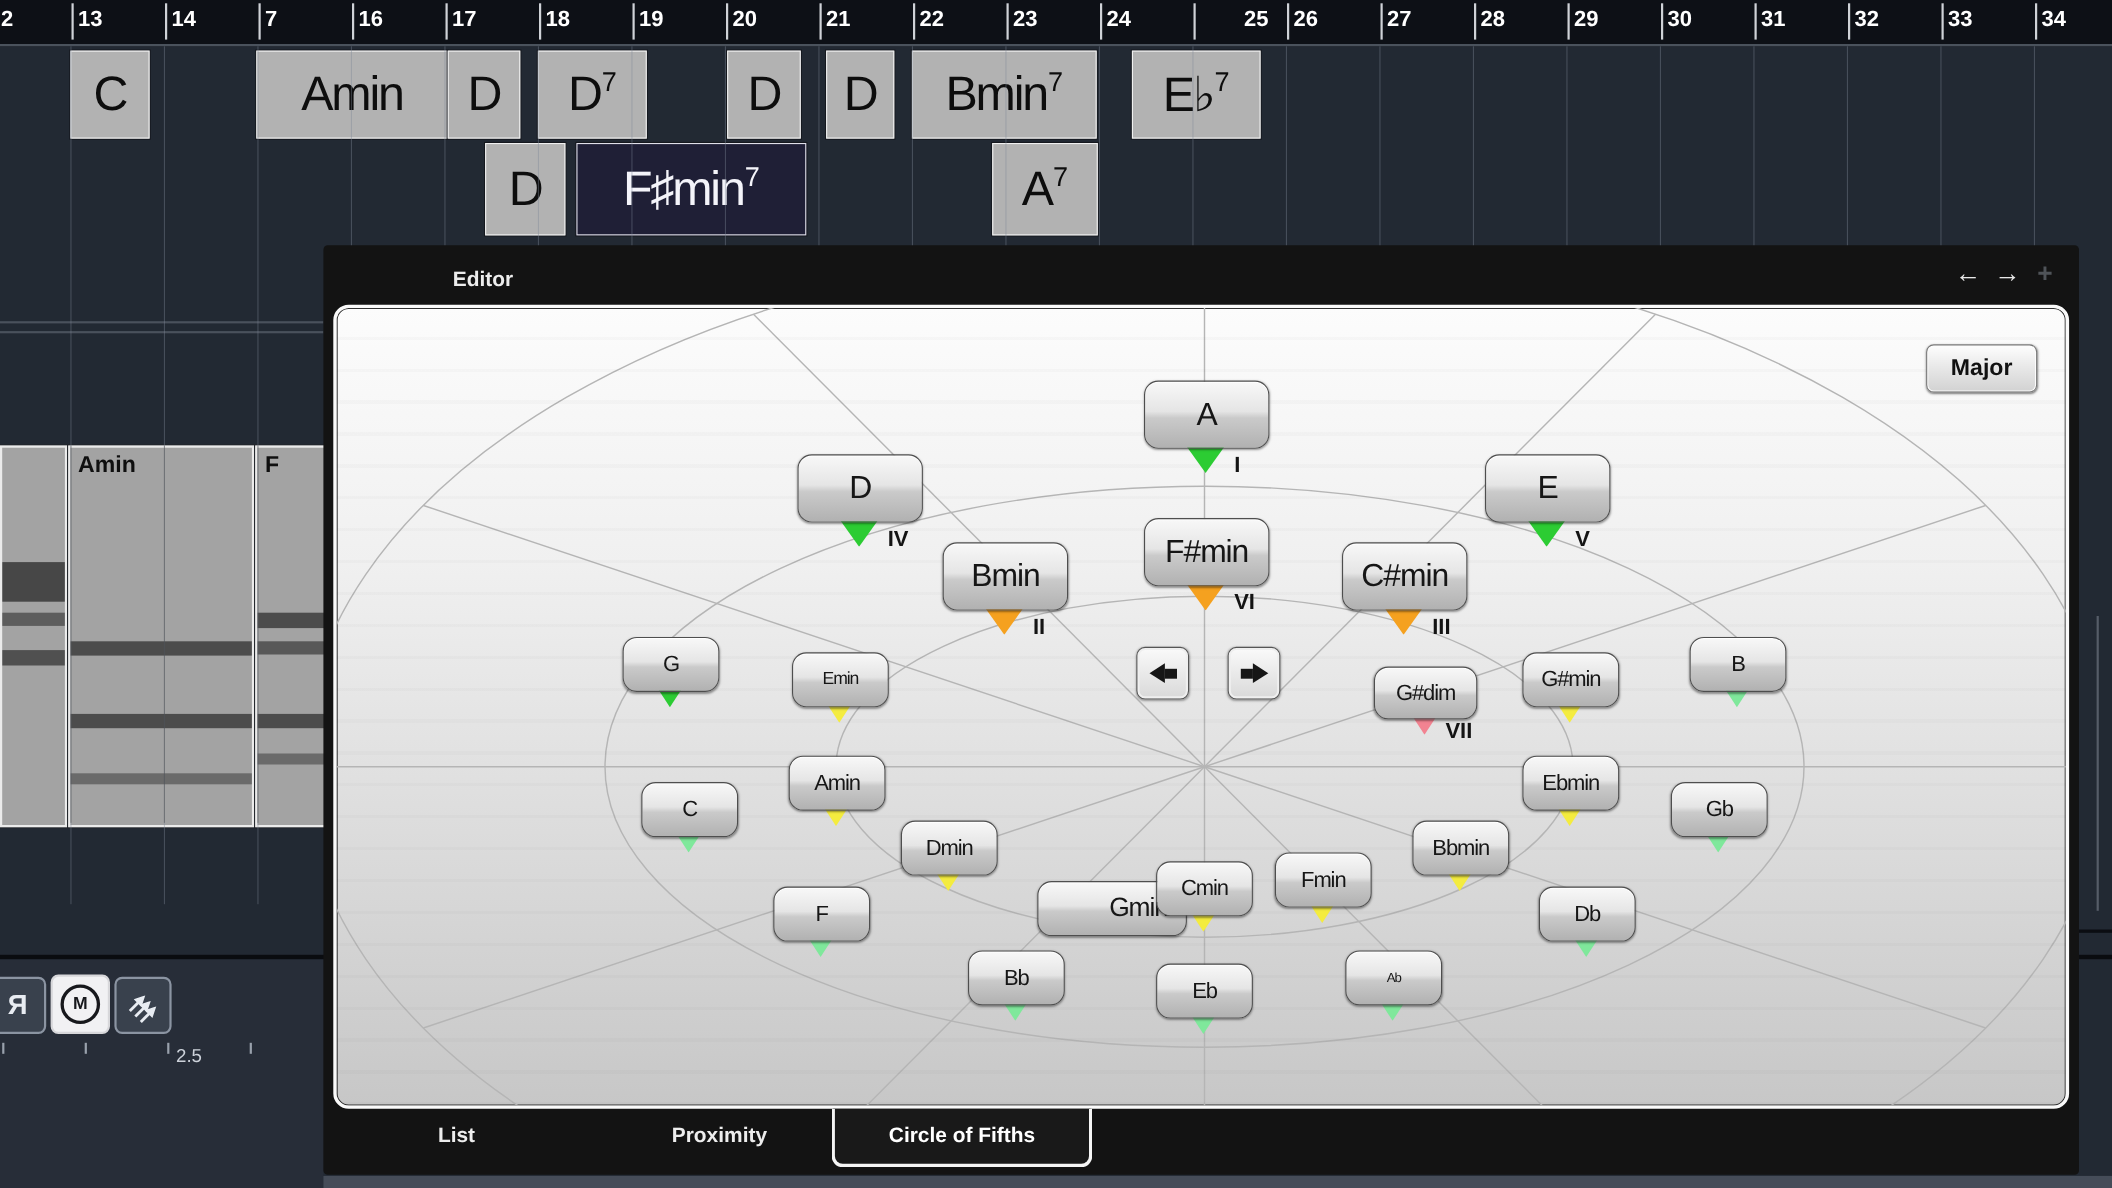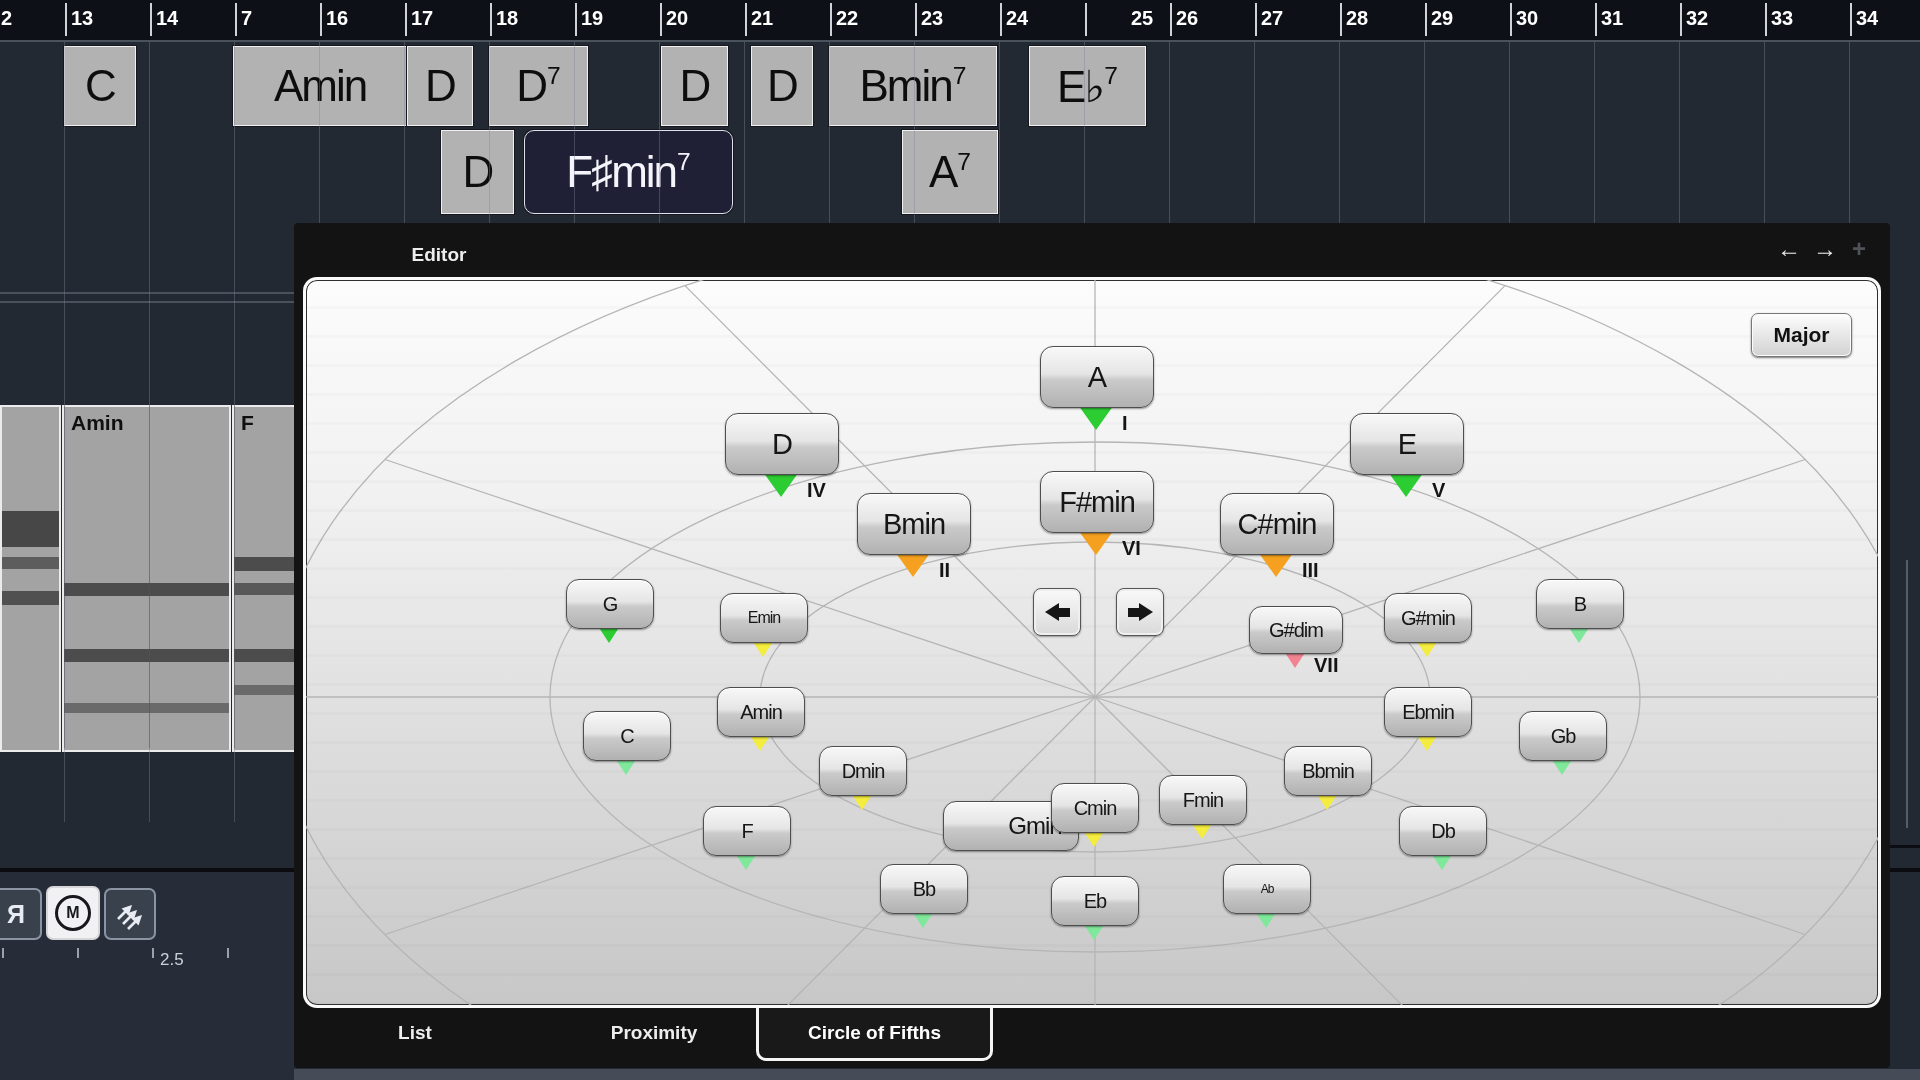--- a/index.html
+++ b/index.html
@@ -10,21 +10,21 @@
   #ruler{left:0;top:0;width:1920px;height:40px;background:#0d1016;border-bottom:2px solid #4a525c;z-index:5;}
   .bar-num{top:7px;color:#ffffff;font-size:20px;font-weight:bold;white-space:nowrap;}
   .bar-tick{top:3px;width:2px;height:33px;background:#dfe3e8;opacity:.92;}
 
   
   .vline{top:40px;height:782px;width:1px;background:rgba(125,135,150,.40);z-index:3;}
 
   
   .chord-block{z-index:2;background:#b2b2b2;border:1px solid #f0f0f0;box-shadow:0 0 0 1px #15181e;
     color:#0d0d0d;display:flex;align-items:center;justify-content:center;font-size:44px;letter-spacing:-2px;white-space:nowrap;overflow:hidden;}
-  .chord-block.selected{background:#1f1f36;border-color:#e0e0ea;color:#f4f4fa;border-radius:10px;}
+  .chord-block.selected{background:#1f1f36;border-color:#e0e0ea;color:#f4f4fa;}
   .chord-block .sup{font-size:.56em;position:relative;top:-.42em;margin-left:1px;letter-spacing:0;}
 
   .hline2{height:2px;background:#4a515c;z-index:2;}
   #hdivider{left:0;top:868px;width:1920px;height:4px;background:#0a0c10;z-index:4;}
   #lbot{left:0;top:872px;width:294px;height:208px;background:#272d38;z-index:3;}
   #bottom-strip{left:294px;top:1069px;width:1626px;height:11px;background:#454c58;z-index:4;}
   #right-vline{left:1906px;top:560px;width:2px;height:268px;background:#565d68;z-index:4;}
   #right-hline{left:1890px;top:845px;width:30px;height:3px;background:#0b0d12;z-index:4;}
 
   

